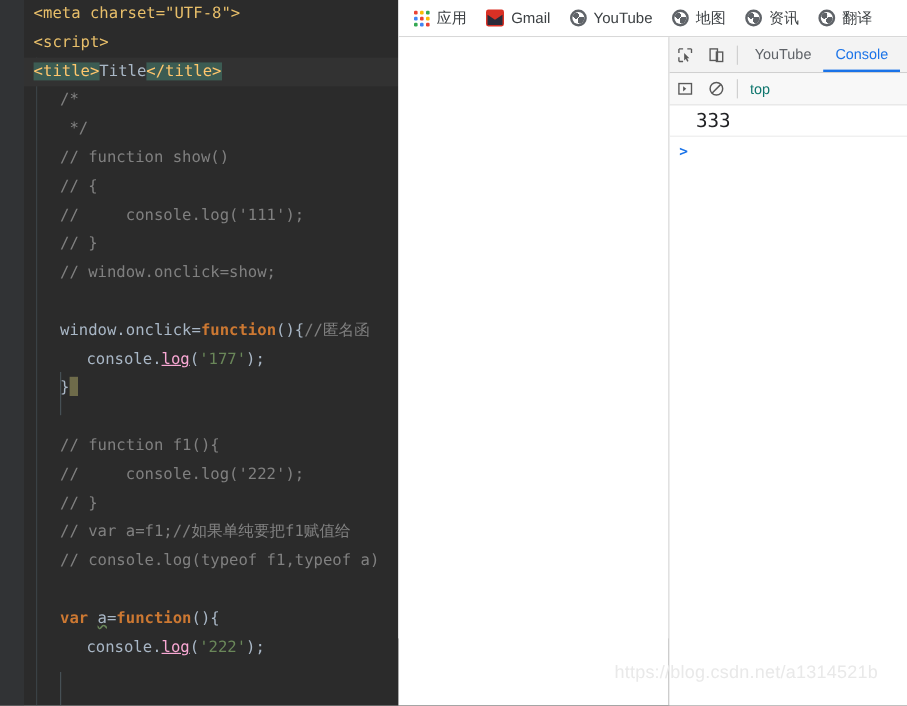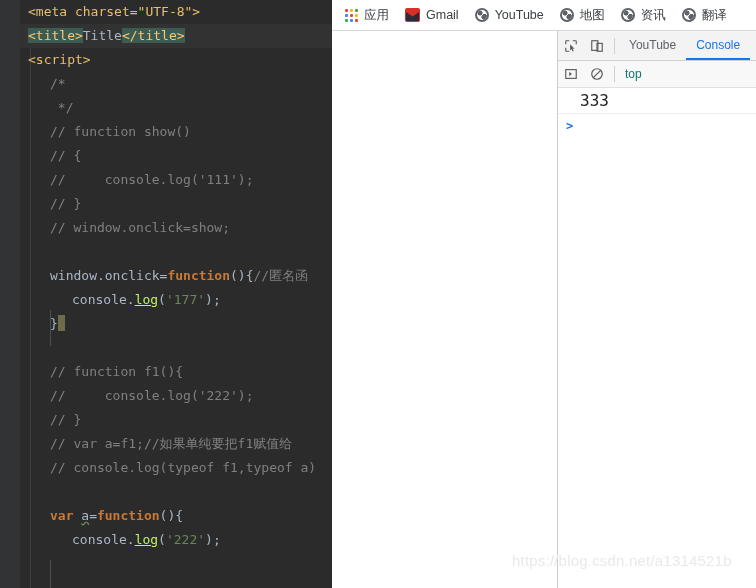--- a/index.html
+++ b/index.html
@@ -42,21 +42,21 @@
   }
   .indent-guide3{
     position:absolute;left:50px;top:560px;width:1px;height:28px;
     background:#4e5a60;opacity:.8;
   }
   .cm{color:#808080;}          
   .tag{color:#e8bf6a;}         
   .tagsel{color:#ffc66d;background:#3c5c53;}
   .txt{color:#a9b7c6;}
   .kw{color:#cc7832;font-weight:bold;}
-  .fn{color:#bef264;text-decoration:underline;}
+  .fn{color:#f9a8d4;text-decoration:underline;}
   .str{color:#6a8759;}
   .ident{color:#a9b7c6;}
   .wavy{ text-decoration: underline; text-decoration-style: wavy; text-decoration-color:#6a8759;}
   .caret{
     display:inline-block;width:7px;height:16px;
     background:#6e6b4a;vertical-align:-3px;
   }
 
   
   #browser{
@@ -162,22 +162,22 @@
 </head>
 <body>
 
 <div id="editor">
   <div class="gutter"></div>
   <div class="indent-guide"></div>
   <div class="indent-guide2"></div>
   <div class="indent-guide3"></div>
   <div class="codearea" id="code-lines">
       <div class="line" style="padding-left: 8px;"><span class="tag">&lt;meta charset="UTF-8"&gt;</span></div>
+      <div class="line" style="padding-left: 8px;"><span class="tag">&lt;script&gt;</span></div>
       <div class="line current" style="padding-left: 8px;"><span class="tagsel">&lt;title&gt;</span><span class="txt">Title</span><span class="tagsel">&lt;/title&gt;</span></div>
-      <div class="line" style="padding-left: 8px;"><span class="tag">&lt;script&gt;</span></div>
       <div class="line" style="padding-left: 30px;"><span class="cm">/*</span></div>
       <div class="line" style="padding-left: 30px;"><span class="cm"> */</span></div>
       <div class="line" style="padding-left: 30px;"><span class="cm">// function show()</span></div>
       <div class="line" style="padding-left: 30px;"><span class="cm">// {</span></div>
       <div class="line" style="padding-left: 30px;"><span class="cm">//     console.log('111');</span></div>
       <div class="line" style="padding-left: 30px;"><span class="cm">// }</span></div>
       <div class="line" style="padding-left: 30px;"><span class="cm">// window.onclick=show;</span></div>
       <div class="line" style="padding-left: 8px;">&nbsp;</div>
       <div class="line" style="padding-left: 30px;"><span class="ident">window.onclick=</span><span class="kw">function</span><span class="ident">(){</span><span class="cm">//匿名函</span></div>
       <div class="line" style="padding-left: 52px;"><span class="ident">console.</span><span class="fn">log</span><span class="ident">(</span><span class="str">'177'</span><span class="ident">);</span></div>

